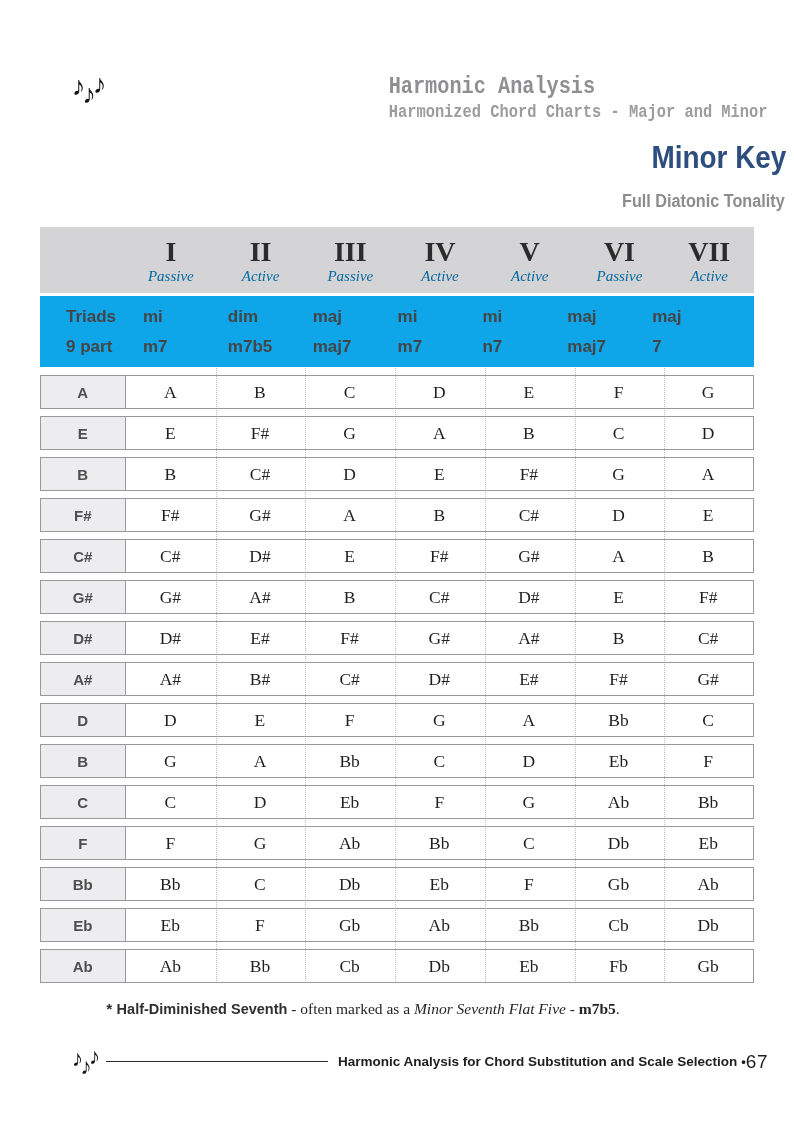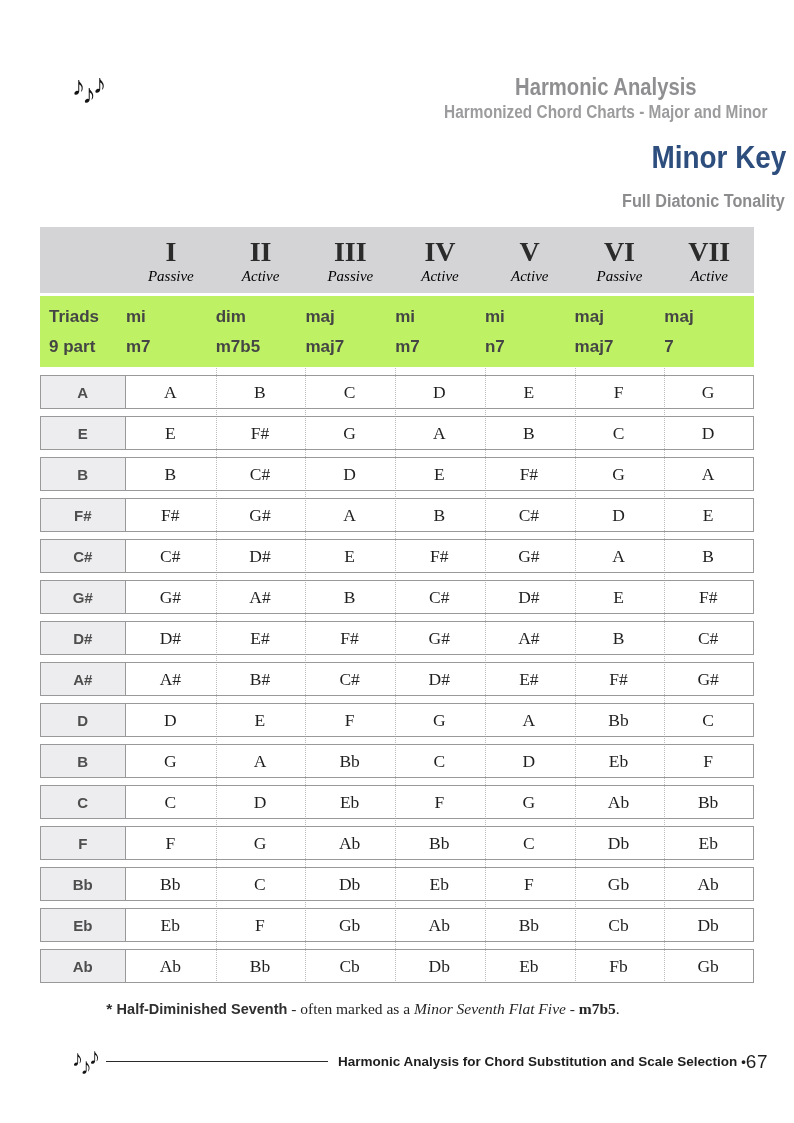--- a/index.html
+++ b/index.html
@@ -12,21 +12,21 @@
   
   .top-header {
     display:flex; justify-content:space-between; align-items:flex-start;
     padding:74px 26px 0 72px;
   }
   .notes-icon { font-size:27px; color:#141414; letter-spacing:-3px; white-space:nowrap; }
   .notes-icon span { display:inline-block; }
   .notes-icon .n1 { transform:translateY(-3px); }
   .notes-icon .n2 { transform:translateY(5px); }
   .notes-icon .n3 { transform:translateY(-5px); }
-  .header-titles { text-align:center; }
+  .header-titles { text-align:left;font-family:Liberation Mono, monospace; }
   .h-title {
     font-size:23px; font-weight:bold; color:#8f8f91; line-height:26px;
     transform:scaleX(0.88); transform-origin:right center;
   }
   .h-sub {
     font-size:17.5px; font-weight:bold; color:#9c9c9e; line-height:24px;
     transform:scaleX(0.88); transform-origin:right center;
   }
   
   .section-titles { text-align:right; margin-top:17px; }
@@ -48,23 +48,23 @@
   .deg-cell {
     flex:1; display:flex; flex-direction:column; align-items:center;
     justify-content:center; padding-top:2px;
   }
   .deg-numeral {
     font-family:"Liberation Serif", serif; font-weight:bold;
     font-size:28px; line-height:30px; color:#2b2b2b;
   }
   .deg-mode {
     font-family:"Liberation Serif", serif; font-style:italic;
-    font-size:15px; line-height:18px; color:#000000;
-  }
-  .quality-row { display:flex; background:#bef264; height:71px; padding:6px 0; }
+    font-size:15px; line-height:18px; color:#0369a1;
+  }
+  .quality-row { display:flex; background:#0ea5e9; height:71px; padding:6px 17px; }
   .q-label { width:86px; padding-left:9px; }
   .q-label div, .q-line {
     font-size:17px; font-weight:bold; color:#454545; line-height:30px;
     white-space:nowrap;
   }
   .q-cell { flex:1; }
   
   .tbody { position:relative; margin-top:8px; }
   .vline {
     position:absolute; top:-7px; bottom:0; width:0;

